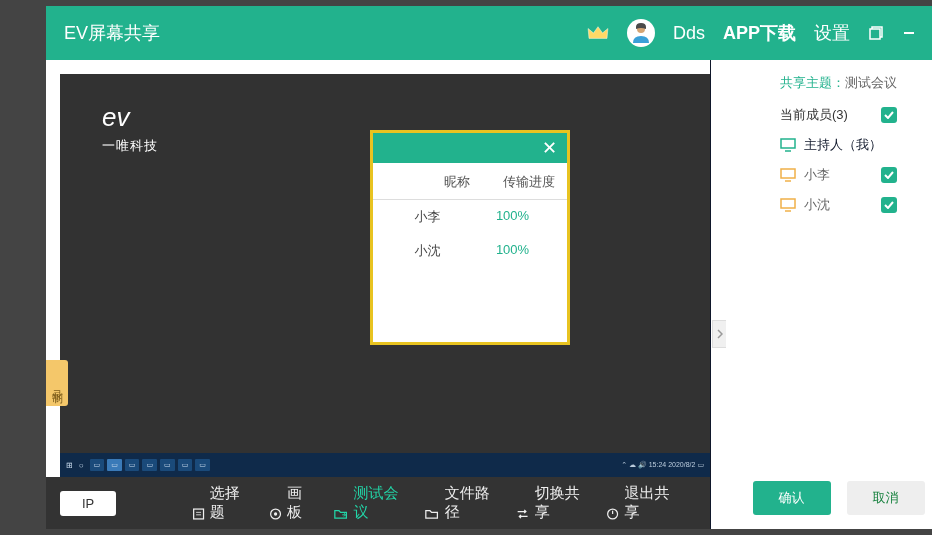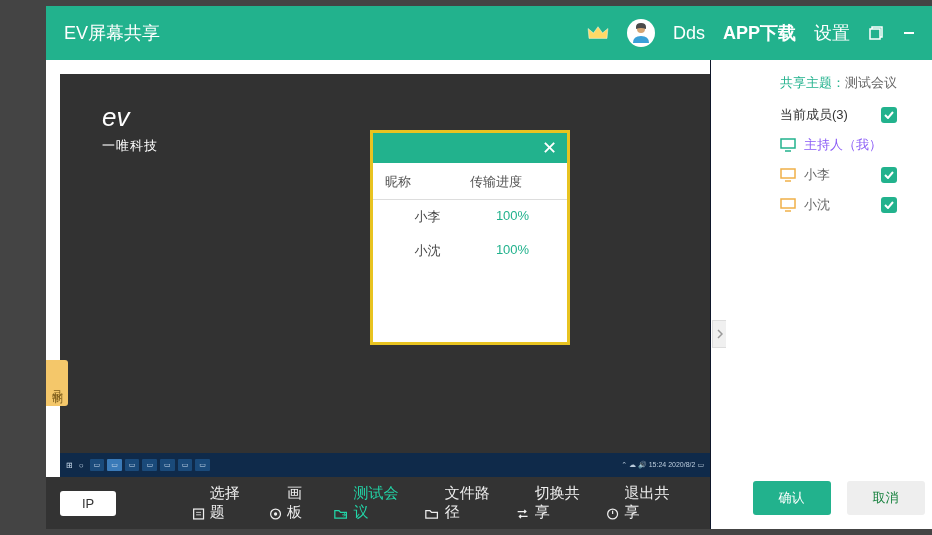--- a/index.html
+++ b/index.html
@@ -17,21 +17,21 @@
 .main{flex:1;background:#fff;display:flex;flex-direction:column;position:relative;}
 .screen{flex:1;background:#2a2a2a;margin:14px 0 0 14px;position:relative;display:flex;flex-direction:column;}
 .screen-content{flex:1;background:#323232;position:relative;}
 .ev-logo{position:absolute;top:28px;left:42px;color:#fff;}
 .ev-logo .ev{font-size:26px;font-style:italic;font-weight:300;}
 .ev-logo .txt{font-size:13px;margin-top:4px;letter-spacing:1px;}
 .popup{position:absolute;top:56px;left:310px;width:200px;height:215px;border:3px solid #e8c320;background:#fff;display:flex;flex-direction:column;}
 .popup-hdr{height:30px;background:#22b28d;display:flex;align-items:center;justify-content:flex-end;padding-right:10px;}
 .popup-close{color:#fff;font-size:18px;cursor:pointer;font-weight:300;}
 .popup-th{display:flex;padding:10px 12px 8px;border-bottom:1px solid #ddd;font-size:13px;color:#555;}
-.popup-th>div{flex:1;text-align:left;}
+.popup-th>div{flex:1;text-align:right;}
 .popup-row{display:flex;padding:8px 12px;font-size:13px;}
 .popup-row .nm{flex:1;text-align:center;color:#444;}
 .popup-row .pg{flex:1;text-align:center;color:#22b28d;}
 .taskbar{height:24px;background:#0f2a4a;display:flex;align-items:center;padding:0 6px;color:#cde;font-size:8px;}
 .tb-item{background:#1a4a7a;padding:2px 4px;margin-right:3px;border-radius:1px;font-size:7px;}
 .tb-spacer{flex:1;}
 .tb-right{font-size:7px;color:#bcd;}
 .rec-tab{position:absolute;left:0;top:300px;width:22px;height:46px;background:#f4c76a;display:flex;flex-direction:column;align-items:center;justify-content:center;font-size:11px;color:#7a5a1a;writing-mode:vertical-rl;text-orientation:upright;border-radius:0 3px 3px 0;cursor:pointer;letter-spacing:2px;}
 .bottom{height:52px;background:#333;display:flex;align-items:center;padding:0 14px;}
 .ip-btn{background:#fff;color:#333;font-size:13px;padding:5px 22px;border-radius:3px;cursor:pointer;font-weight:500;}
@@ -43,21 +43,21 @@
 .side-pad{padding:14px 18px;}
 .share-row{font-size:13px;margin-bottom:14px;}
 .share-label{color:#22b28d;}
 .share-val{color:#666;}
 .member-hdr{display:flex;align-items:center;justify-content:space-between;font-size:13px;color:#333;margin-bottom:12px;}
 .chk{width:16px;height:16px;background:#22b28d;border-radius:3px;display:flex;align-items:center;justify-content:center;}
 .chk svg{width:10px;height:8px;}
 .member{display:flex;align-items:center;font-size:13px;margin-bottom:12px;}
 .member .ico{width:16px;height:14px;margin-right:8px;}
 .member .nm{flex:1;color:#666;}
-.member.host .nm{color:#8b5cf6;}
+.member.host .nm{color:#0f172a;}
 .collapse-handle{position:absolute;right:240px;top:260px;width:14px;height:28px;background:#f0f0f0;border:1px solid #ddd;border-right:none;display:flex;align-items:center;justify-content:center;cursor:pointer;}
 .side-footer{margin-top:auto;padding:14px;display:flex;gap:16px;justify-content:center;}
 .btn{padding:8px 26px;font-size:13px;border-radius:3px;cursor:pointer;border:none;}
 .btn-ok{background:#22b28d;color:#fff;}
 .btn-cancel{background:#eee;color:#15803d;}
 </style>
 </head>
 <body>
 
 <div class="outer">

